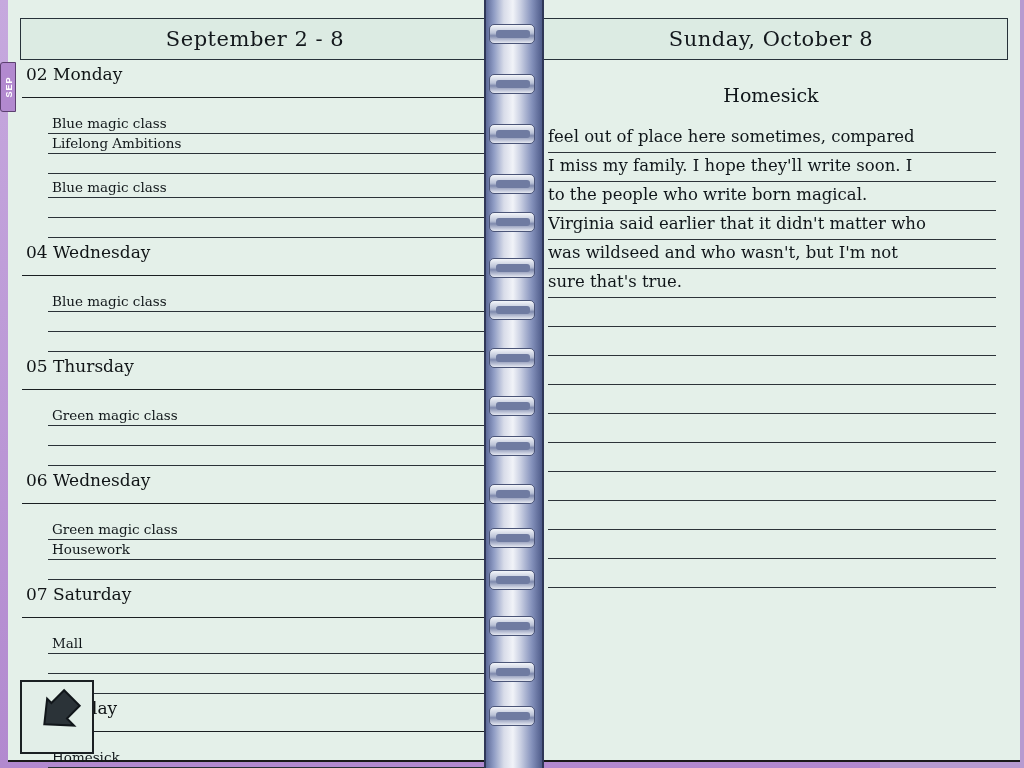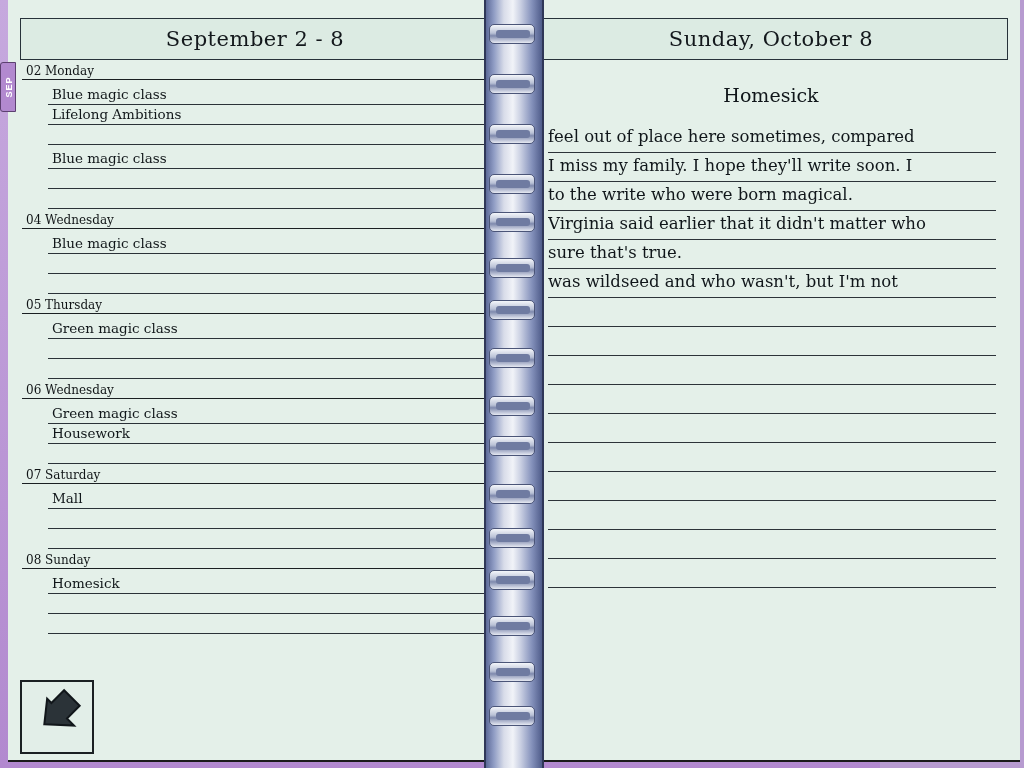--- a/index.html
+++ b/index.html
@@ -95,26 +95,26 @@
     position: absolute;
     left: 14px;
     top: 64px;
     width: 470px;
   }
   .day-block {
     margin-bottom: 4px;
   }
   .day-label {
     font-family: "DejaVu Serif", serif;
-    font-size: 12px;
+    font-size: 17px;
     color: #101416;
     padding-left: 4px;
-    padding-bottom: 1px;
+    padding-bottom: 13px;
     border-bottom: 1.5px solid #1a1f22;
-    margin-bottom: 5px;
+    margin-bottom: 16px;
     width: 462px;
     box-sizing: border-box;
   }
   .entry-rows {
     margin-left: 26px;
     width: 438px;
   }
   .entry-row {
     height: 20px;
     line-height: 19px;
@@ -292,24 +292,24 @@
   <div class="page page-right">
     <div class="page-header">
       <div class="title">Sunday, October 8</div>
     </div>
 
     <div class="entry-title">Homesick</div>
 
     <div class="entry-body">
       <div class="entry-line">feel out of place here sometimes, compared</div>
       <div class="entry-line">I miss my family.  I hope they'll write soon.  I</div>
-      <div class="entry-line">to the write who were born magical.</div>
+      <div class="entry-line">to the people who write born magical.</div>
       <div class="entry-line">Virginia said earlier that it didn't matter who</div>
+      <div class="entry-line">was wildseed and who wasn't, but I'm not</div>
       <div class="entry-line">sure that's true.</div>
-      <div class="entry-line">was wildseed and who wasn't, but I'm not</div>
       <div class="entry-line"></div>
       <div class="entry-line"></div>
       <div class="entry-line"></div>
       <div class="entry-line"></div>
       <div class="entry-line"></div>
       <div class="entry-line"></div>
       <div class="entry-line"></div>
       <div class="entry-line"></div>
       <div class="entry-line"></div>
       <div class="entry-line"></div>

